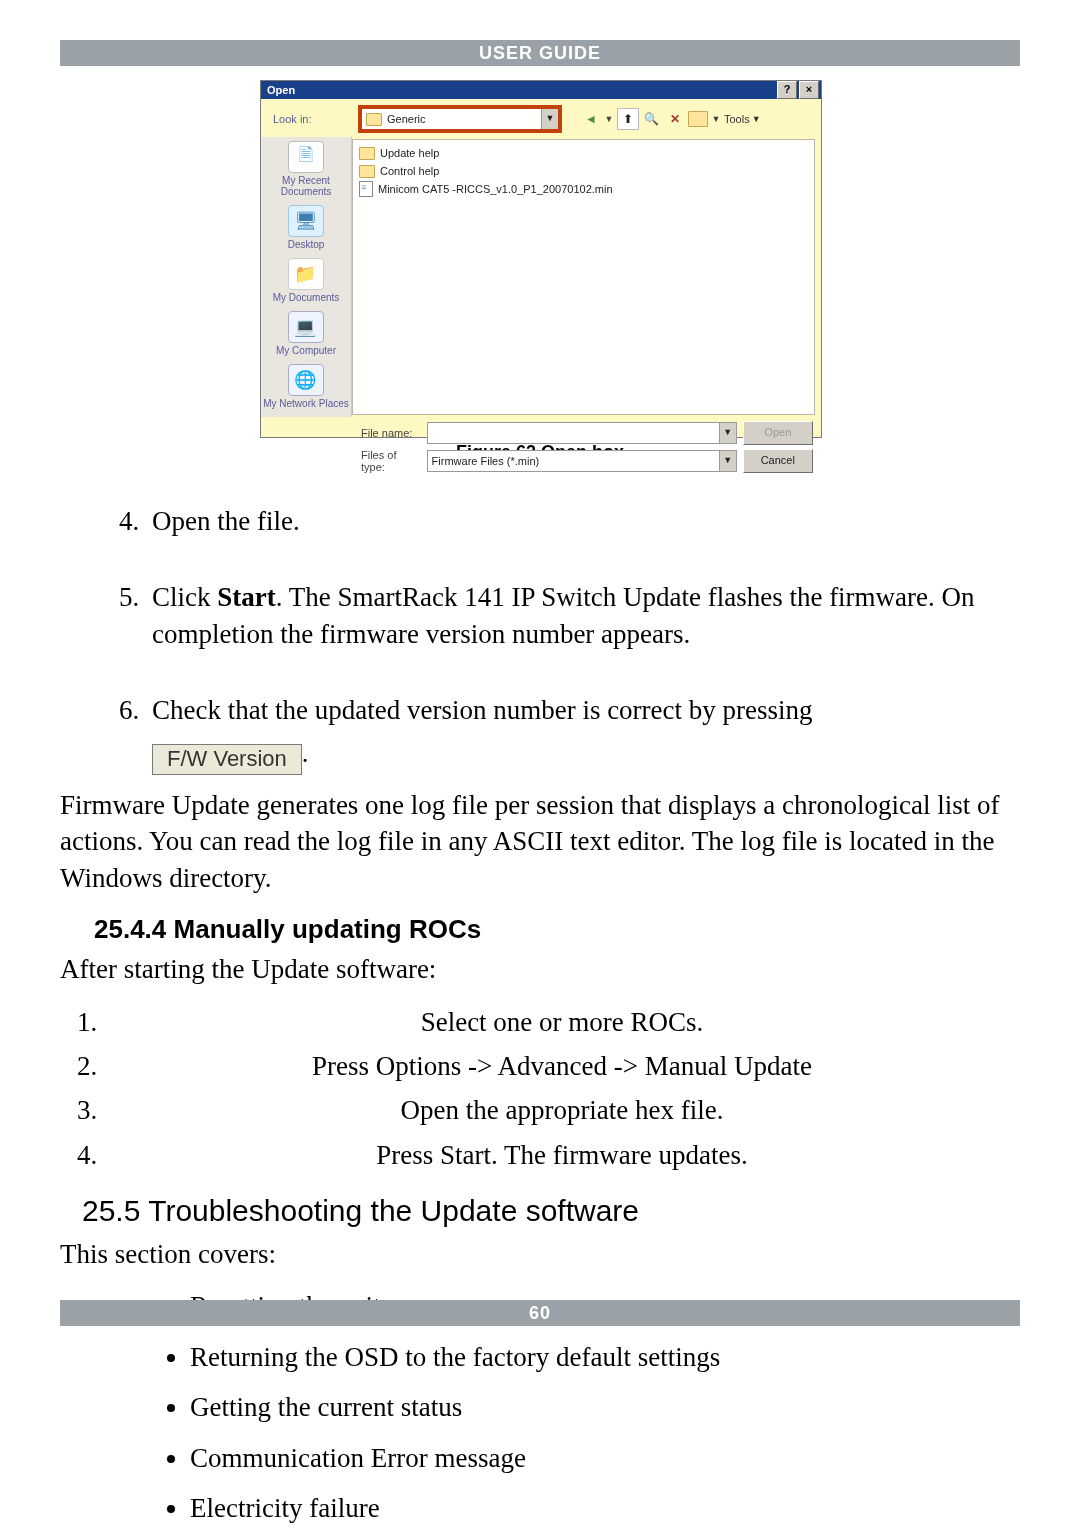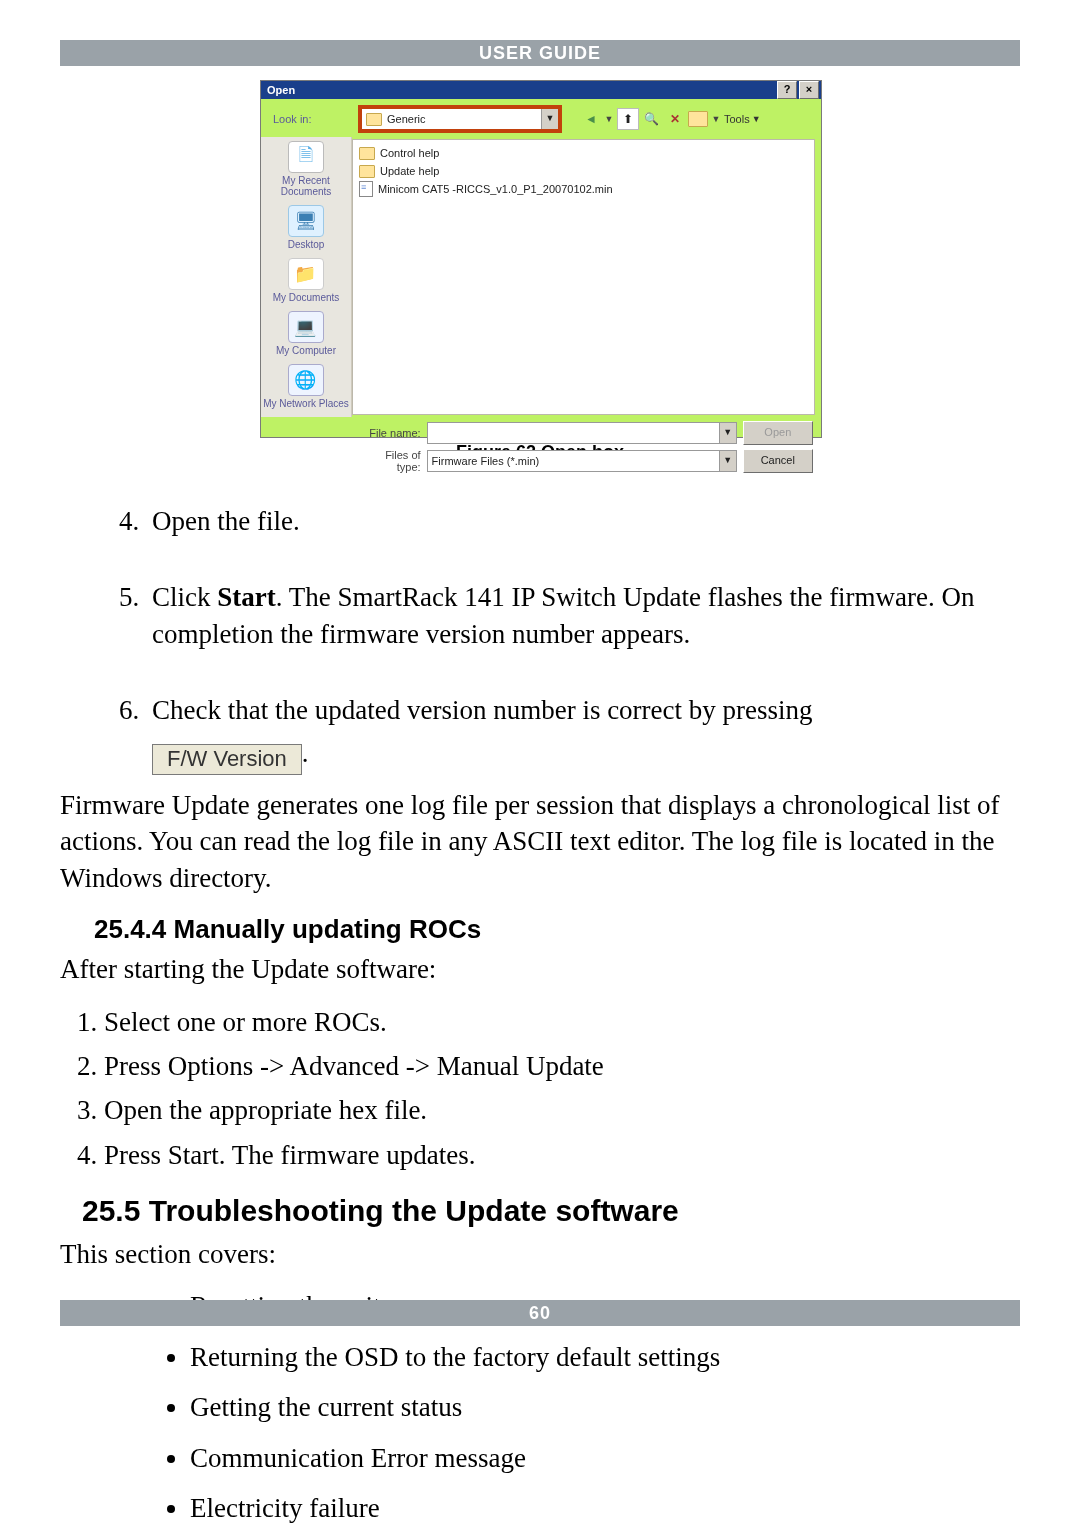--- a/index.html
+++ b/index.html
@@ -42,21 +42,21 @@
 
   
   .dialog-wrap {
     width: 560px;
     margin: 5px auto 0 auto;
   }
   .open-dialog {
     width: 560px;
     height: 356px;
     border: 1px solid #7a7a7a;
-    background: #bef264;
+    background: #fef9c3;
     font-family: Tahoma, Arial, sans-serif;
     font-size: 11px;
     color: #222;
     display: flex;
     flex-direction: column;
   }
   .titlebar {
     height: 22px;
     background: #1a3f8b;
     color: #fff;
@@ -160,21 +160,21 @@
   .filelist .row { display:flex; align-items:center; gap:5px; height:18px; font-size:11px; white-space:nowrap; }
   .fi-folder { width:14px; height:11px; background:#ffe49c; border:1px solid #c7a84e; border-radius:1px; }
   .fi-file   { width:12px; height:14px; background:#fff; border:1px solid #888; position:relative; }
   .fi-file::before { content:"≡"; position:absolute; top:0; left:1px; font-size:9px; color:#6a8fd6; line-height:10px; }
 
   .bottom-fields {
     padding: 4px 8px 8px 100px;
     display:flex; flex-direction:column; gap:4px;
   }
   .bf-row { display:flex; align-items:center; gap:6px; }
-  .bf-row .lbl { width:68px; color:#444;text-align:right; }
+  .bf-row .lbl { width:68px; color:#444; }
   .txtcombo {
     flex:0 0 300px; height:20px;
     border:1px solid #999; background:#fff;
     display:flex; align-items:center; padding:0 4px;
     position:relative; font-size:11px;
   }
   .txtcombo .dd {
     position:absolute; right:0; top:0;
     width:16px; height:100%;
     background:#d4d0c8; border-left:1px solid #999;
@@ -196,24 +196,24 @@
     font-weight:bold;
     font-size:18px;
     margin:4px 0 6px 0;
   }
 
   
   .doc-body { font-size:27px; line-height:1.35; }
   ol.steps { margin:0 0 12px 0; padding-left:86px; }
   ol.steps > li { padding-left:6px; margin-bottom:10px;margin-top:40px; }
   ol.substeps { margin:6px 0 10px 0; padding-left:44px; font-size:27px; }
-  ol.substeps > li { margin-bottom:8px; }
+  ol.substeps > li { margin-bottom:8px;text-align:center; }
   .para { margin:8px 0 16px 0; }
   .h3 { font-family: Arial, Helvetica, sans-serif; font-weight:bold; font-size:26px; margin:14px 0 4px 34px; }
-  .h2 { font-family: Arial, Helvetica, sans-serif; font-weight:bold; font-size:30px; margin:18px 0 4px 22px; }
+  .h2 { font-family: Arial, Helvetica, sans-serif; font-weight:normal; font-size:30px; margin:18px 0 4px 22px; }
   ul.bullets { list-style:disc; padding-left:130px; margin:6px 0; }
   ul.bullets li { margin-bottom:14px; }
 
   .btn-img {
     display:inline-block;
     border:1px solid #7a7a7a;
     background:#ece9d8;
     font-family: Tahoma, Arial, sans-serif;
     font-size:22px;
     color:#333;
@@ -284,25 +284,25 @@
               <span>My Computer</span>
             </div>
             <div class="place">
               <div class="ico ico-network">🌐</div>
               <span>My Network Places</span>
             </div>
           </div>
           <div class="filelist">
             <div class="row">
               <span class="fi-folder"></span>
-              <span>Control help</span>
+              <span>Update help</span>
             </div>
             <div class="row">
               <span class="fi-folder"></span>
-              <span>Update help</span>
+              <span>Control help</span>
             </div>
             <div class="row">
               <span class="fi-file"></span>
               <span>Minicom CAT5 -RICCS_v1.0_P1_20070102.min</span>
             </div>
           </div>
         </div>
 
         <div class="bottom-fields">
           <div class="bf-row">

